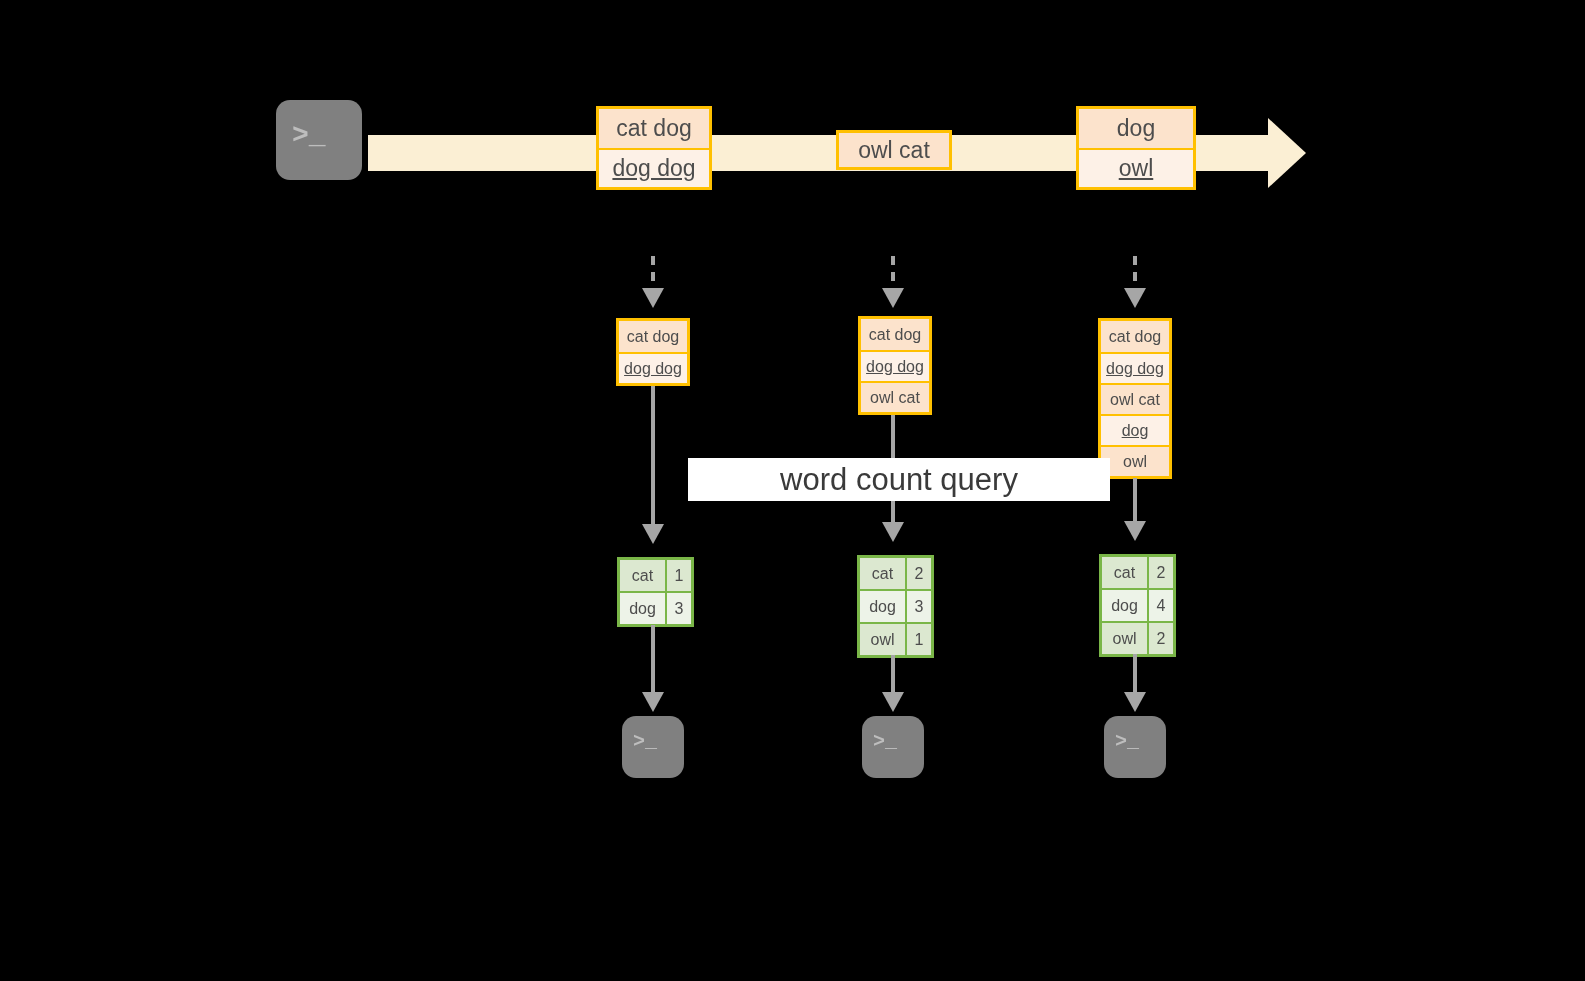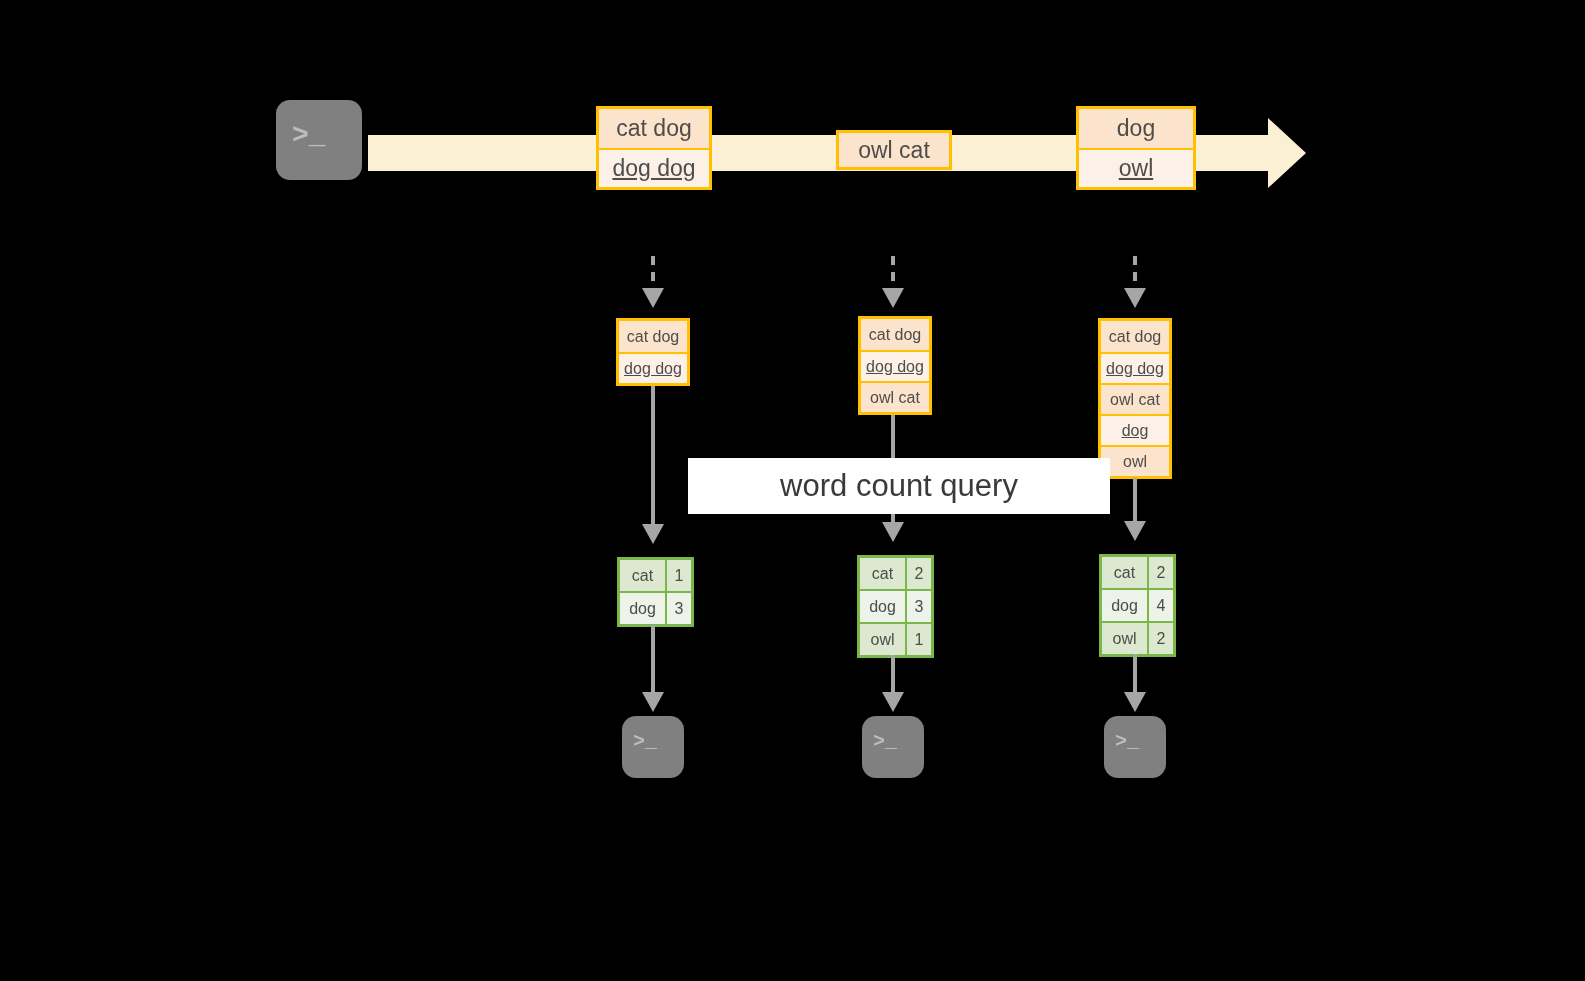--- a/index.html
+++ b/index.html
@@ -183,15 +183,15 @@
   </div>
 
   <div class="vline" style="left:1133px;top:654px;height:41px;"></div>
   <div class="ahead" style="left:1124px;top:692px;"></div>
 
   <div class="term" style="left:1104px;top:716px;width:62px;height:62px;">
     <div class="hatch"></div>
     <div class="glyph" style="left:11px;top:16px;font-size:20px;">&gt;_</div>
   </div>
 
-  <div class="banner" style="left:688px;top:458px;width:422px;height:56px;">word count query</div>
+  <div class="banner" style="left:688px;top:458px;width:422px;height:43px;">word count query</div>
 
 </div>
 
 </body></html>

